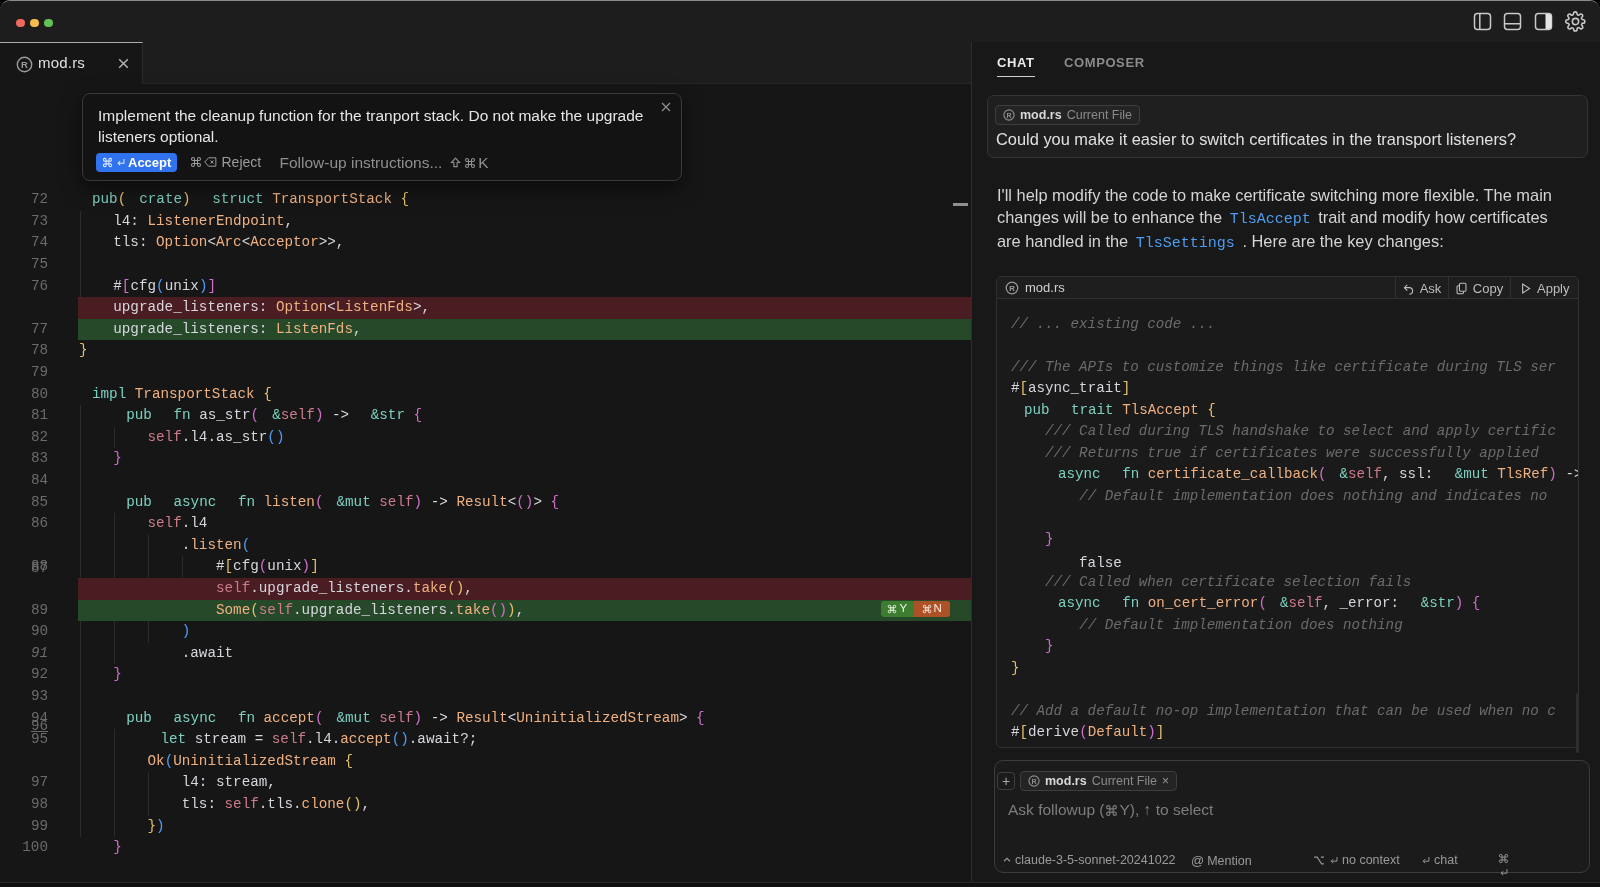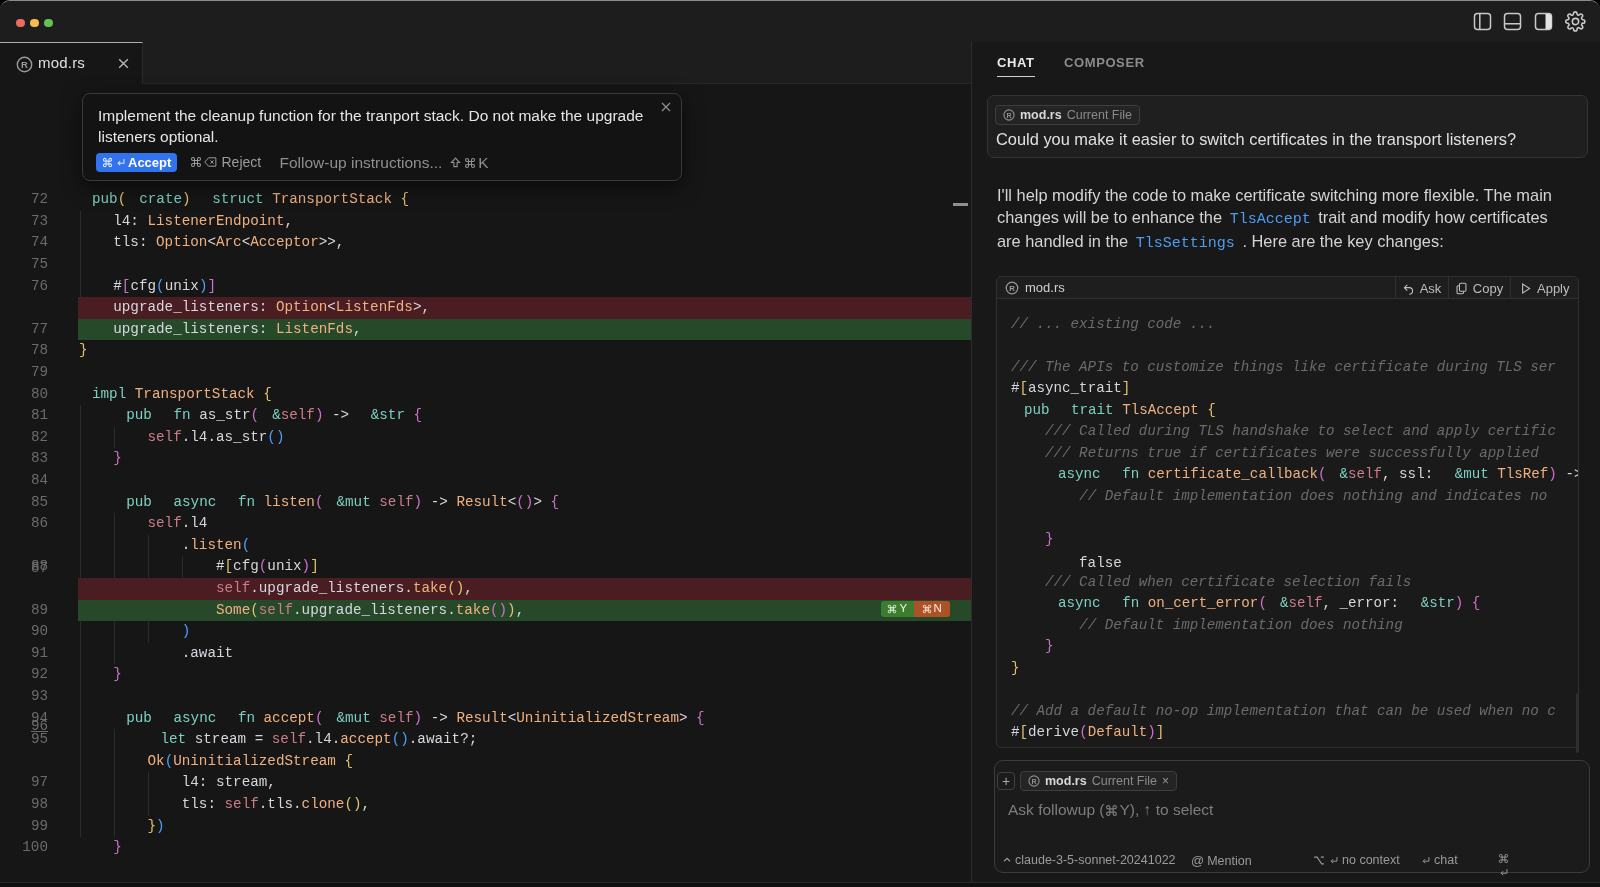--- a/index.html
+++ b/index.html
@@ -143,21 +143,21 @@
 <div class="cl" style="top:429.2px;">        <i class="s">self</i>.l4</div>
 <div class="ln" style="top:474px;">87</div>
 <div class="cl" style="top:450.8px;">            .<i class="t">listen</i><i class="b">(</i></div>
 <div class="ln" style="top:472.4px;">88</div>
 <div class="cl" style="top:472.4px;">                #<i class="y">[</i>cfg<i class="p">(</i>unix<i class="p">)</i><i class="y">]</i></div>
 <div class="cl" style="top:494.0px;">                <i class="s">self</i>.upgrade_listeners.<i class="t">take</i><i class="y">()</i>,</div>
 <div class="ln" style="top:515.6px;">89</div>
 <div class="cl" style="top:515.6px;">                <i class="t">Some</i><i class="y">(</i><i class="s">self</i>.upgrade_listeners.<i class="t">take</i><i class="p">()</i><i class="y">)</i>,</div>
 <div class="ln" style="top:537.2px;">90</div>
 <div class="cl" style="top:537.2px;">            <i class="b">)</i></div>
-<div class="ln" style="top:558.8px;">91</div>
+<div class="ln" style="top:558.8px;font-style:italic;">91</div>
 <div class="cl" style="top:558.8px;">            .await</div>
 <div class="ln" style="top:580.4px;">92</div>
 <div class="cl" style="top:580.4px;">    <i class="p">}</i></div>
 <div class="ln" style="top:602.0px;">93</div>
 <div class="ln" style="top:623.6px;">94</div>
 <div class="cl" style="top:623.6px;">    <i class="k">pub</i> <i class="k">async</i> <i class="k">fn</i> <i class="t">accept</i><i class="p">(</i><i class="k">&amp;mut</i> <i class="s">self</i><i class="p">)</i> -&gt; <i class="t">Result</i>&lt;<i class="t">UninitializedStream</i>&gt; <i class="p">{</i></div>
 <div class="ln" style="top:645.2px;">95</div>
 <div class="cl" style="top:645.2px;">        <i class="k">let</i> stream = <i class="s">self</i>.l4.<i class="t">accept</i><i class="b">()</i>.await?;</div>
 <div class="ln" style="top:632px;text-decoration:underline;">96</div>
 <div class="cl" style="top:666.8px;">        <i class="t">Ok</i><i class="b">(</i><i class="t">UninitializedStream</i> <i class="y">{</i></div>

